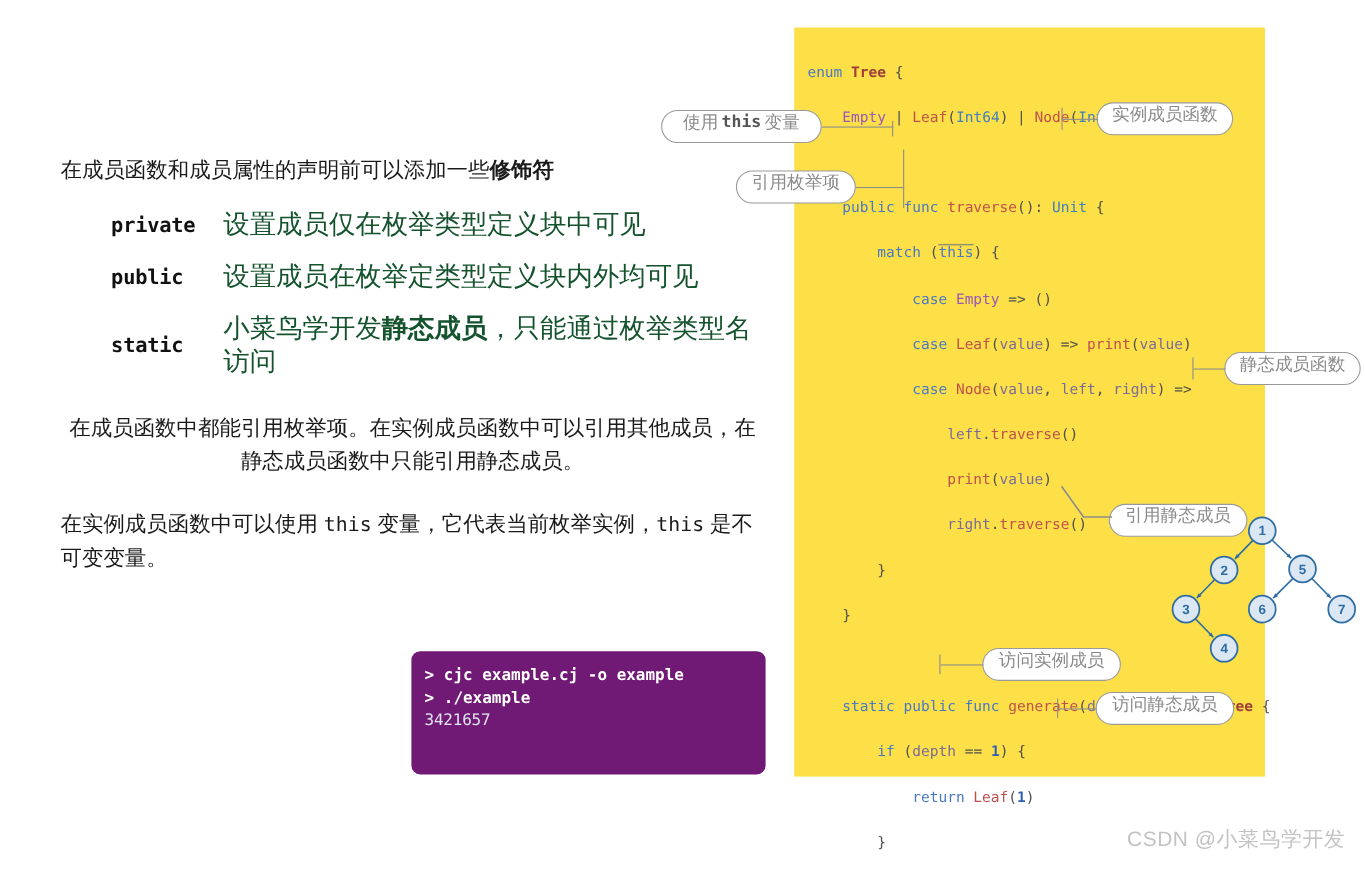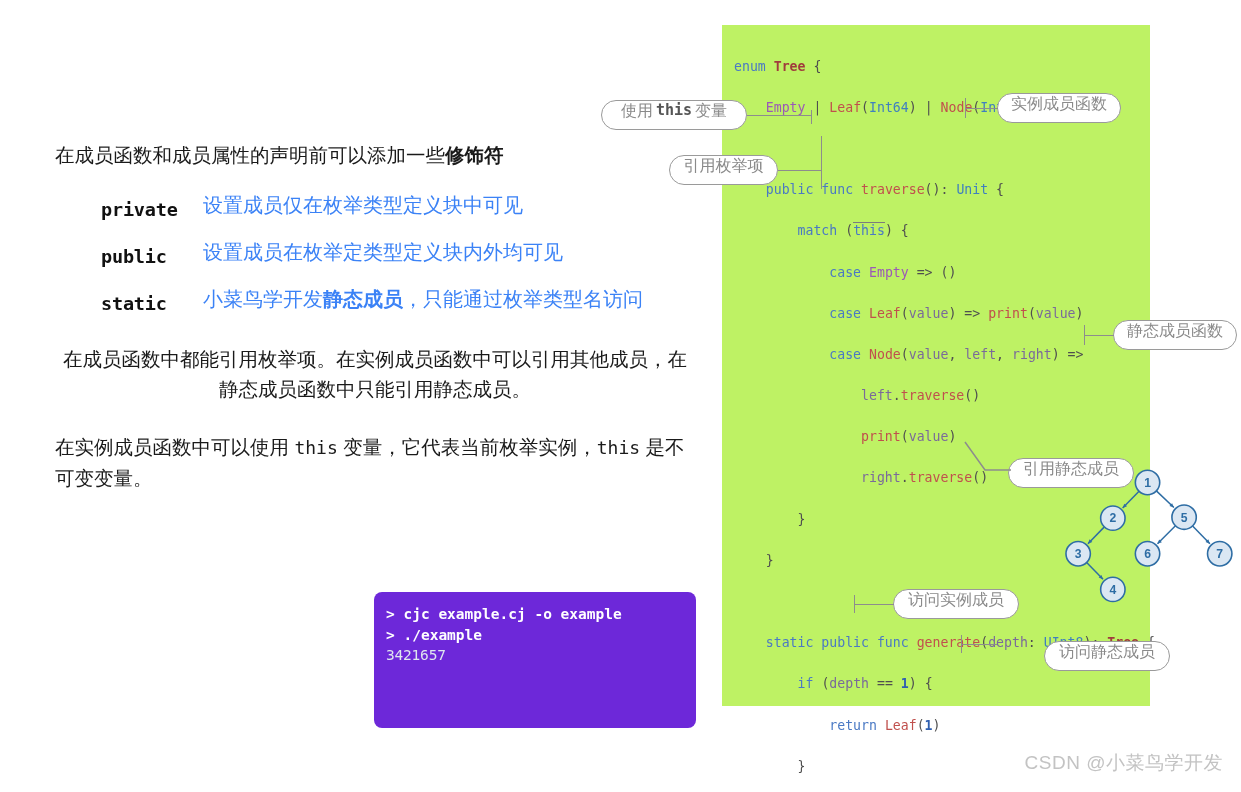--- a/index.html
+++ b/index.html
@@ -31,67 +31,67 @@
     font-size: 18px;
   }
 
   
   #modifiers {
     margin-top: 20px;
     margin-left: 46px;
   }
   .mod-row {
     display: flex;
-    align-items: flex-end;
+    align-items: center;
     margin-bottom: 17px;
   }
   .mod-key {
     flex: 0 0 102px;
     font-family: "DejaVu Sans Mono", "Liberation Mono", monospace;
     font-size: 18.5px;
     font-weight: bold;
     color: #111;
     letter-spacing: -0.2px;
   }
   .mod-desc {
-    font-size: 20px;
+    font-size: 24px;
     line-height: 30px;
-    color: #3b82f6;
+    color: #14532d;
   }
   .mod-desc .sub {
     display: block;
     margin-left: 50px;
   }
   .mod-desc b { font-weight: bold; }
 
   #para2 { margin-top: 30px; text-align: center; }
   #para3 { margin-top: 28px; }
 
   
   #terminal {
     position: absolute;
     left: 374px; top: 592px;
-    width: 322px; height: 136px;
-    background: #6d28d9;
+    width: 322px; height: 112px;
+    background: #701a75;
     border-radius: 8px;
     box-sizing: border-box;
     padding: 12px 0 0 12px;
     font-family: "DejaVu Sans Mono", "Liberation Mono", monospace;
     font-size: 14.5px;
     line-height: 20.5px;
   }
   .t-cmd { color: #ffffff; font-weight: bold; white-space: pre; }
   .t-out { color: #dfe6ef; white-space: pre; letter-spacing: -0.2px; }
 
   
   #codepanel {
     position: absolute;
     left: 722px; top: 25px;
     width: 428px; height: 681px;
-    background: #bef264;
+    background: #fde047;
     text-decoration: underline;
   }
   #code {
     position: absolute;
     left: 12px; top: 11px;
     font-family: "DejaVu Sans Mono", "Liberation Mono", monospace;
     font-size: 13.2px;
     line-height: 20.6px;
     white-space: pre;
   }
@@ -259,21 +259,21 @@
 
 <div class="callout" style="left:1008px; top:458px; width:126px;">引用静态成员</div>
 <svg style="position:absolute; left:963px; top:440px; width:50px; height:38px;">
   <path d="M 2 2 L 22 30 L 48 30" stroke="#8d8d8d" stroke-width="1.5" fill="none"></path>
 </svg>
 
 <div class="callout" style="left:893px; top:589px; width:126px;">访问实例成员</div>
 <div class="leader" style="left:855px; top:604px; width:39px;"></div>
 <div class="vtick" style="left:854px; top:595px; height:18px;"></div>
 
-<div class="callout" style="left:1044px; top:629px; width:126px;margin-top:12px;">访问静态成员</div>
+<div class="callout" style="left:996px; top:629px; width:126px;">访问静态成员</div>
 <div class="leader" style="left:962px; top:644px; width:35px;"></div>
 <div class="vtick" style="left:961px; top:635px; height:18px;"></div>
 
 <svg id="tree" viewBox="0 0 201 160">
   <g id="tree-edges">
       <line x1="98.93098311898939" y1="33.31412544536225" x2="81.46425024731994" y2="51.25293217842817" stroke="#2e6da4" stroke-width="1.6"></line>
       <path d="M 81.46425024731994 51.25293217842817 L 83.18843755582064 46.55962011494836 L 86.10992371847802 49.40422506279896 Z" fill="#2e6da4"></path>
       <line x1="117.43102808061981" y1="32.947385614947" x2="136.11804452236174" y2="50.676093521214995" stroke="#2e6da4" stroke-width="1.6"></line>
       <path d="M 136.11804452236174 50.676093521214995 L 131.40275319611627 49.01295561092788 L 134.20920705153893 46.05480154710399 Z" fill="#2e6da4"></path>
       <line x1="61.93098311898939" y1="71.31412544536225" x2="44.46425024731994" y2="89.25293217842817" stroke="#2e6da4" stroke-width="1.6"></line>

